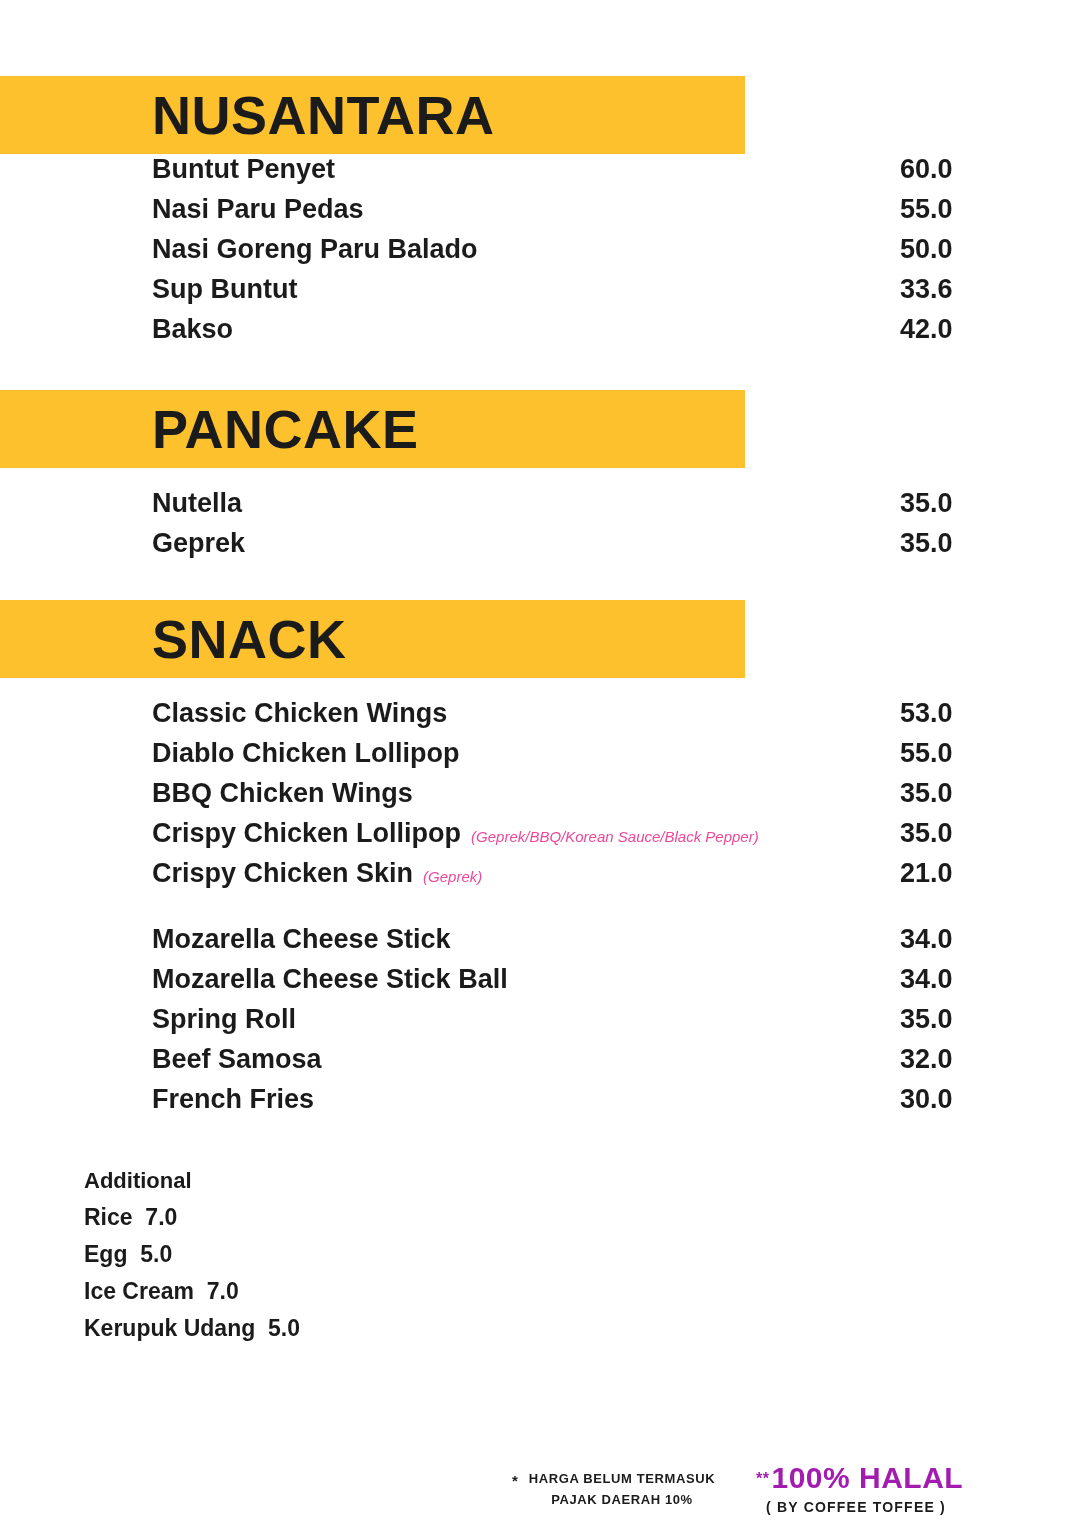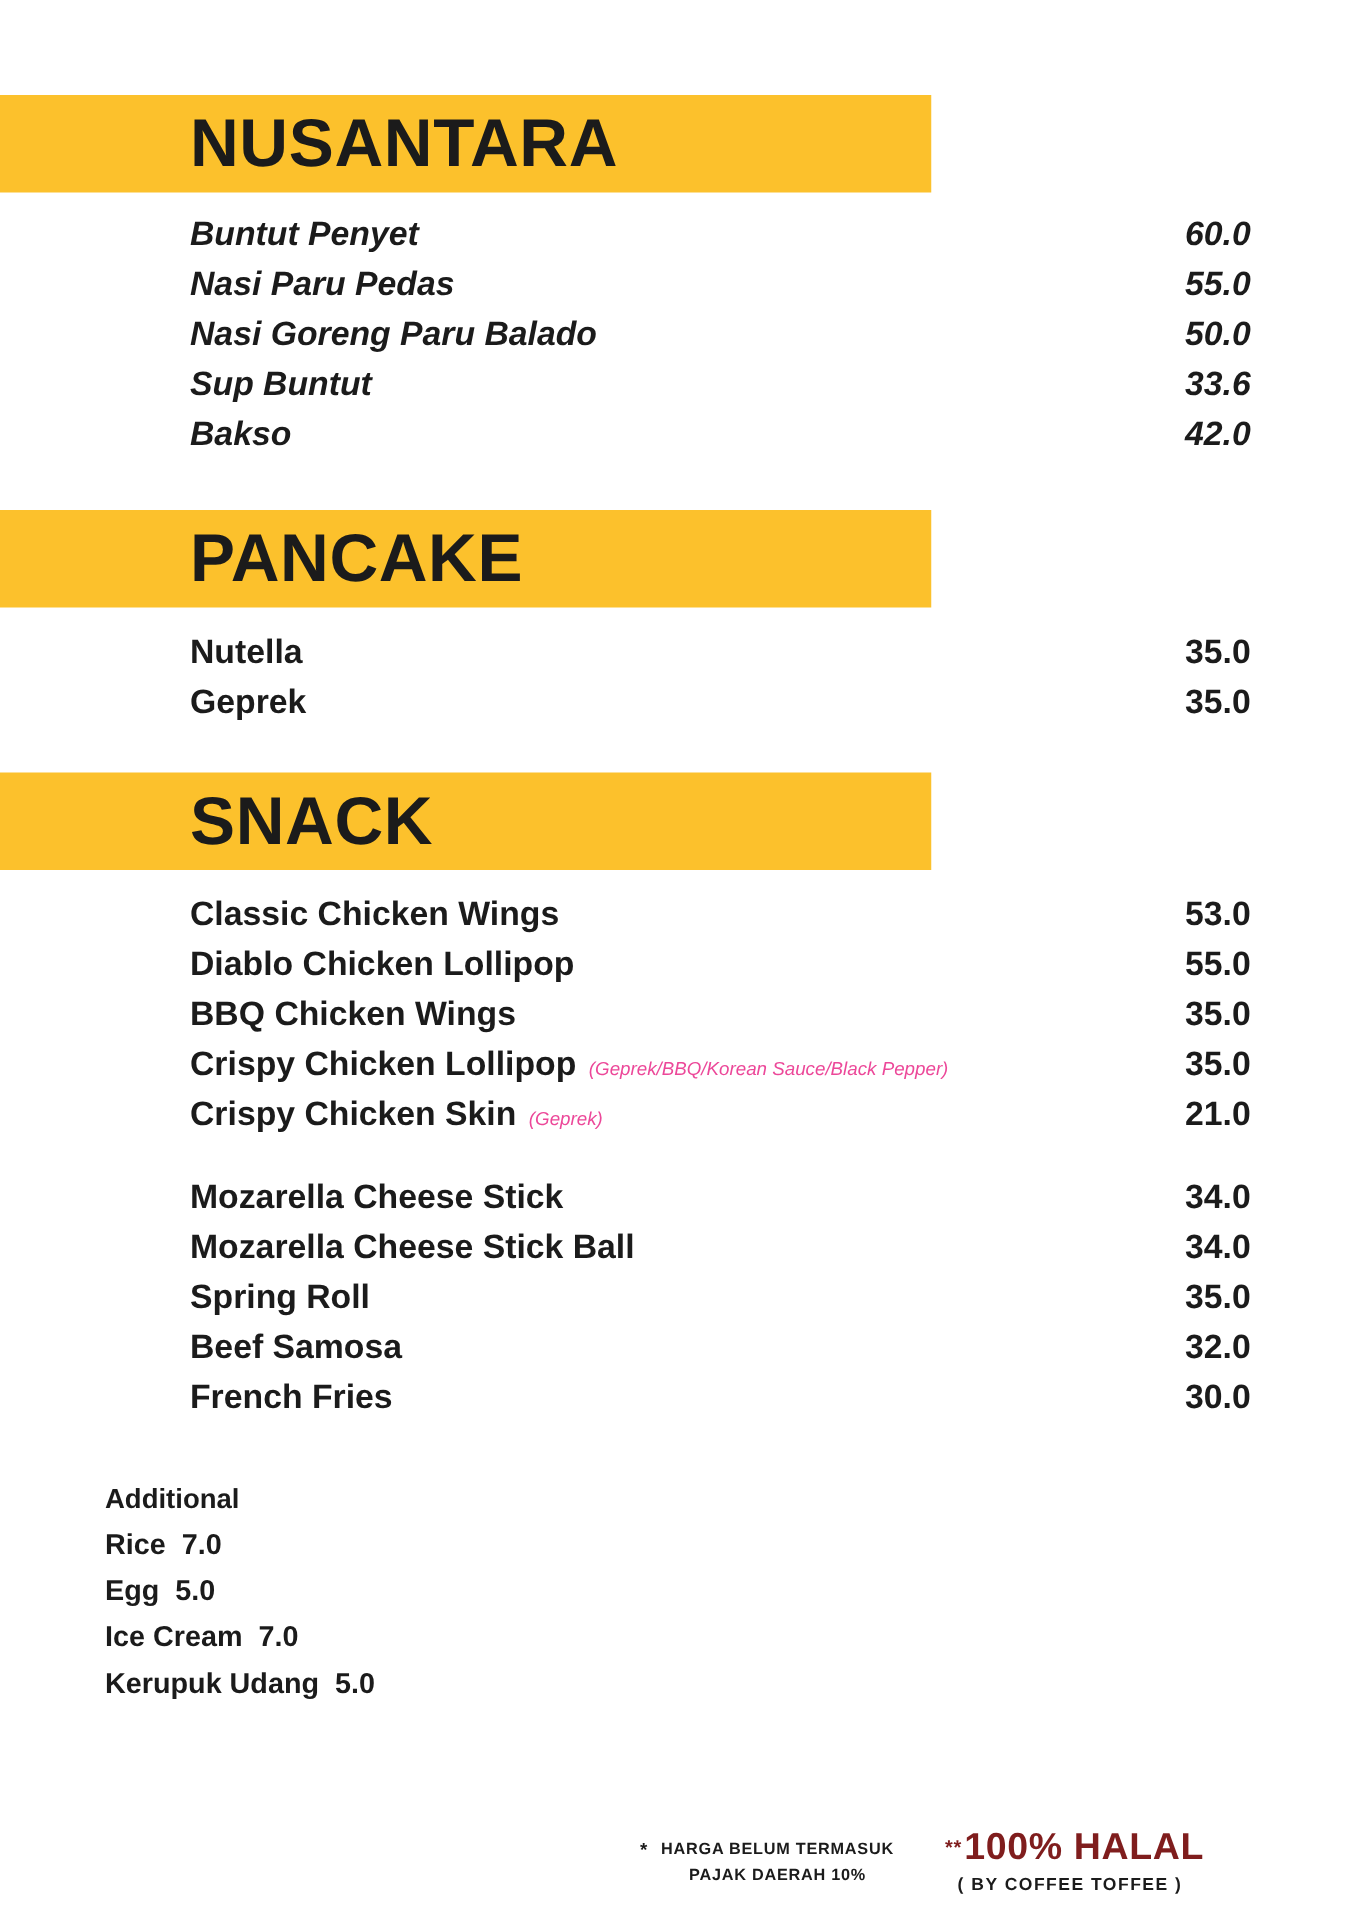--- a/index.html
+++ b/index.html
@@ -61,21 +61,21 @@
   .row .note {
     font-size: 15px;
     font-style: italic;
     font-weight: normal;
     color: #ec4899;
     margin-left: 10px;
     white-space: nowrap;
   }
   .row .price {
     position: absolute;
-    left: 948px;
+    left: 900px;
     font-size: 27px;
     font-weight: bold;
     color: #1b1b1b;
   }
   .row-wrap {
     position: relative;
   }
   .gap-md { height: 26px; }
 
   
@@ -126,21 +126,21 @@
     left: 756px;
     top: 0px;
     text-align: center;
     width: 200px;
   }
   .halal .halal-line {
     font-size: 30px;
     font-weight: bold;
     letter-spacing: 0.5px;
     white-space: nowrap;
-    color: #7f1d1d;
+    color: #a21caf;
     text-align: right;
   }
   .halal .halal-line .stars {
     font-size: 16px;
     vertical-align: 4px;
     margin-right: 2px;
   }
   .halal .halal-sub {
     font-size: 14px;
     font-weight: bold;
@@ -153,21 +153,21 @@
 </style>
 </head>
 <body>
 
 <div class="page">
 
   <div class="section-block">
     <div class="banner narrow" style="margin-top:76px;">
       <span class="banner-text">NUSANTARA</span>
     </div>
-    <div class="items" style="margin-top:18px;font-style:italic;">
+    <div class="items" style="">
       <div class="row-wrap">
         <div class="row">
           <span class="name">Buntut Penyet</span>
           <span class="price">60.0</span>
         </div>
       </div>
       <div class="row-wrap">
         <div class="row">
           <span class="name">Nasi Paru Pedas</span>
           <span class="price">55.0</span>

